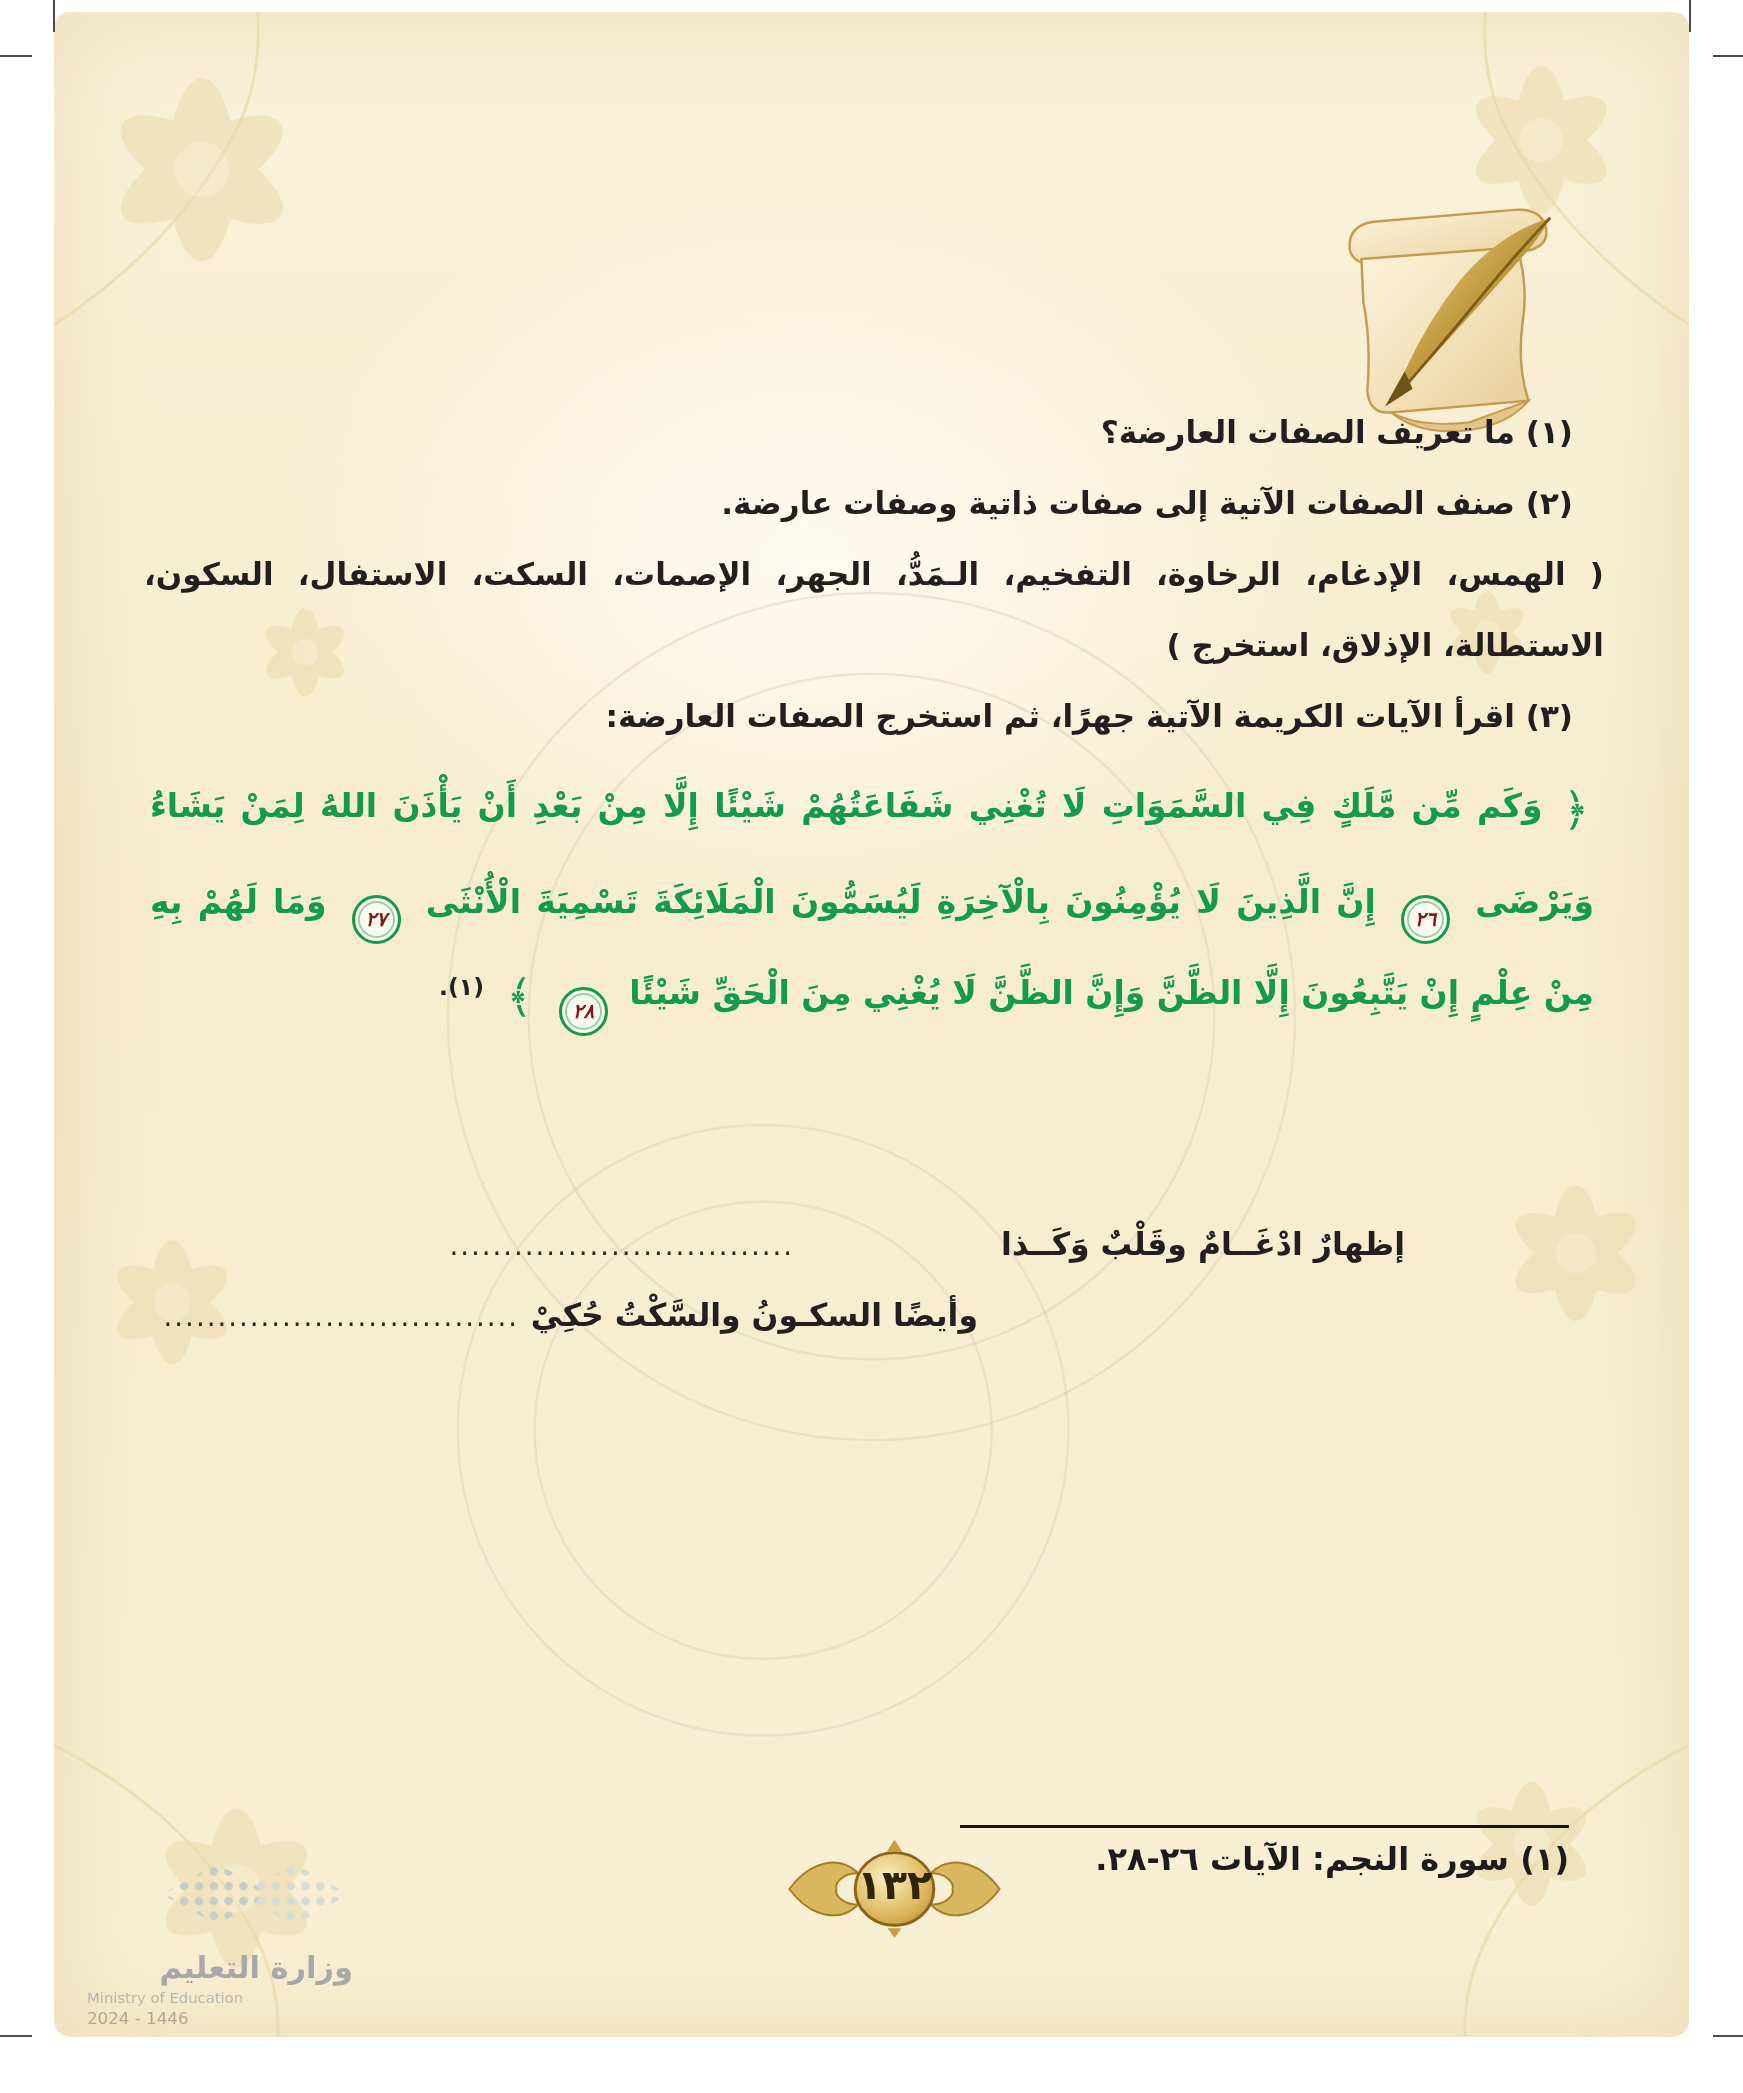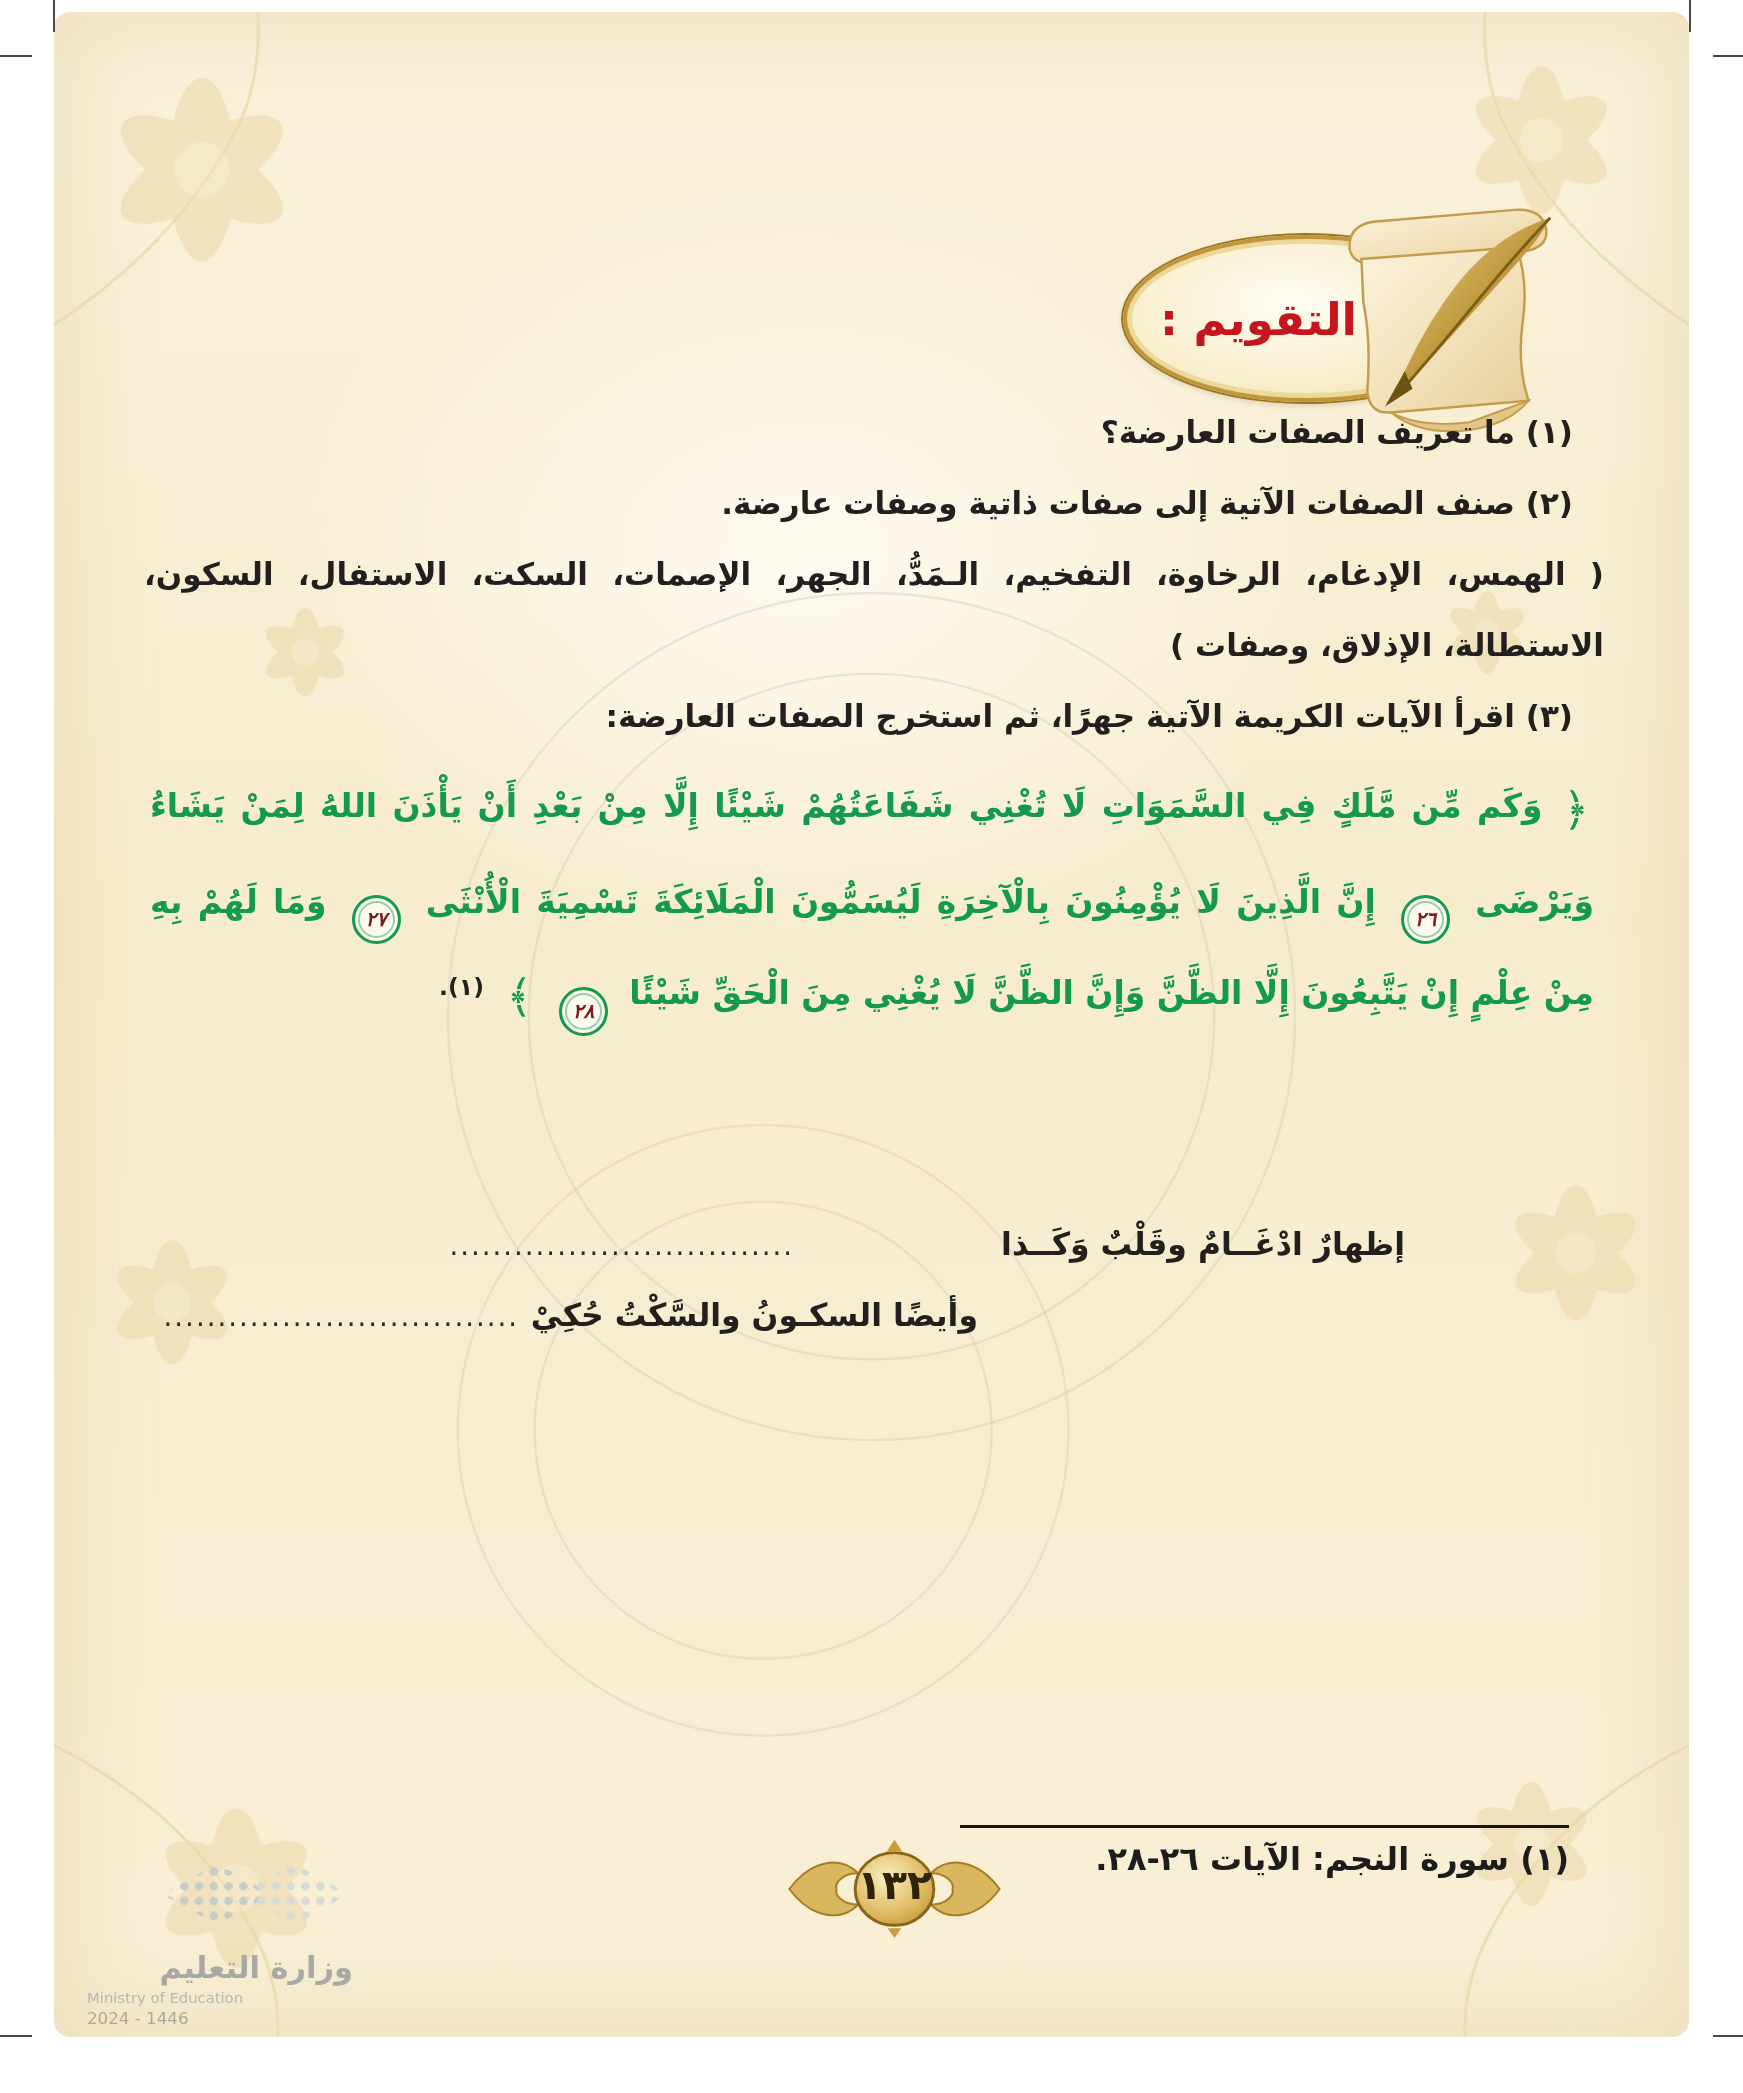--- a/index.html
+++ b/index.html
@@ -153,23 +153,20 @@
     </g>
     <g fill="none" stroke="#dfb9ae" opacity="0.30" stroke-width="2.5">
       <circle cx="720" cy="1440" r="310"></circle>
       <circle cx="720" cy="1440" r="232"></circle>
     </g>
   </svg>
 
   <div class="content-layer">
 
     <div class="badge">
-      <div class="oval">
-        <span class="badge-title">التقويم :</span>
-      </div>
       <svg class="scroll-svg" width="251" height="236" viewBox="0 0 255 240">
         <defs>
           <linearGradient id="parchG" x1="0" y1="0" x2="1" y2="1">
             <stop offset="0" stop-color="#fdf4dd"></stop>
             <stop offset="1" stop-color="#e8cf9a"></stop>
           </linearGradient>
           <linearGradient id="featherG" x1="0" y1="0" x2="1" y2="1">
             <stop offset="0" stop-color="#ecd694"></stop>
             <stop offset="0.5" stop-color="#c09a3e"></stop>
             <stop offset="1" stop-color="#8a6a1f"></stop>
@@ -182,21 +179,21 @@
         <path d="M234 16 Q 198 54 162 98 Q 126 142 86 188" stroke="#7d5d18" stroke-width="3" fill="none"></path>
         <path d="M86 172 L 66 208 L 94 190 Z" fill="#6e5414"></path>
       </svg>
     </div>
 
     <p class="qline q1"><span>(١)</span> <span>ما تعريف الصفات العارضة؟</span></p>
 
     <p class="qline q2"><span>(٢)</span> <span>صنف الصفات الآتية إلى صفات ذاتية وصفات عارضة.</span></p>
 
     <p class="qline list1">( الهمس، الإدغام، الرخاوة، التفخيم، الـمَدُّ، الجهر، الإصمات، السكت، الاستفال، السكون،</p>
-    <p class="qline list2">الاستطالة، الإذلاق، وصفات )</p>
+    <p class="qline list2">الاستطالة، الإذلاق، استخرج )</p>
 
     <p class="qline q3"><span>(٣)</span> <span>اقرأ الآيات الكريمة الآتية جهرًا، ثم استخرج الصفات العارضة:</span></p>
 
     <div class="quran">
       <span class="bracket">﴿</span>
       <span>وَكَم مِّن مَّلَكٍ فِي السَّمَوَاتِ لَا تُغْنِي شَفَاعَتُهُمْ شَيْئًا إِلَّا مِنْ بَعْدِ أَنْ يَأْذَنَ اللهُ لِمَنْ يَشَاءُ وَيَرْضَى</span>
       <span class="ayah">
           <span>٢٦</span>
         </span>
       <span>إِنَّ الَّذِينَ لَا يُؤْمِنُونَ بِالْآخِرَةِ لَيُسَمُّونَ الْمَلَائِكَةَ تَسْمِيَةَ الْأُنْثَى</span>

